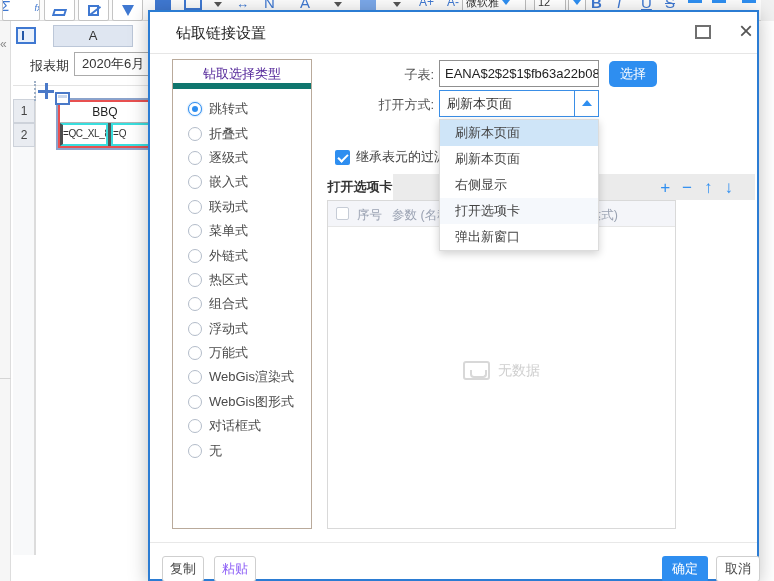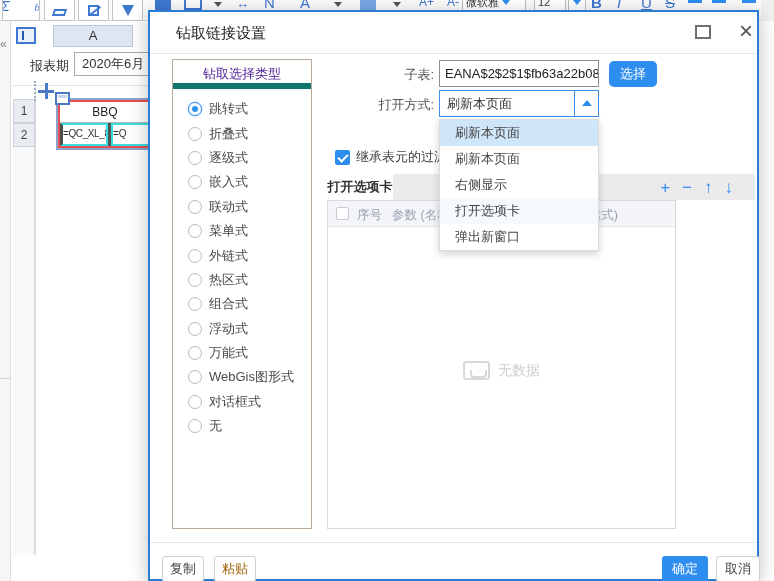--- a/index.html
+++ b/index.html
@@ -99,21 +99,21 @@
   .empty .lbl { font-size:14px; color:#cfcfcf; }
 
   .droplist { position:absolute; left:289px; top:107px; width:160px; background:#fff; border:1px solid #dcdcdc; box-shadow:0 3px 8px rgba(0,0,0,.18); z-index:30; list-style:none; }
   .droplist li { height:26px; line-height:26px; padding-left:15px; font-size:13px; color:#444; cursor:pointer; white-space:nowrap; }
   .droplist li.hl { background:#cfe5f8; }
   .droplist li.hv { background:#f5f8fc; }
 
   .dfooter { position:absolute; left:0; top:530px; width:100%; height:41px; border-top:1px solid #e8e8e8; }
   .fbtn { position:absolute; top:13px; height:26px; font-size:13px; text-align:center; line-height:24px; border-radius:3px; cursor:pointer; }
   .b-copy { left:12px; width:42px; border:1px solid #cfcfcf; background:#fff; color:#444; }
-  .b-paste { left:64px; width:42px; border:1px solid #cfcfcf; background:#fff; color:#a16207; }
+  .b-paste { left:64px; width:42px; border:1px solid #cfcfcf; background:#fff; color:#8b5cf6; }
   .b-ok { left:512px; width:46px; background:#2e8ef0; color:#fff; line-height:26px; }
   .b-cancel { left:566px; width:44px; border:1px solid #cfcfcf; background:#fff; color:#444; }
 </style>
 </head>
 <body>
 
 <div id="screen">
 
   <div class="toolbar">
     <div class="tbox" style="left:2px; width:38px;">
@@ -245,20 +245,24 @@
         <li>
             <span class="rad"></span>
             <span class="lbl">浮动式</span>
           </li>
         <li>
             <span class="rad"></span>
             <span class="lbl">万能式</span>
           </li>
         <li>
             <span class="rad"></span>
+            <span class="lbl">WebGis渲染式</span>
+          </li>
+        <li>
+            <span class="rad"></span>
             <span class="lbl">WebGis图形式</span>
           </li>
         <li>
             <span class="rad"></span>
             <span class="lbl">对话框式</span>
           </li>
         <li>
             <span class="rad"></span>
             <span class="lbl">无</span>
           </li>

